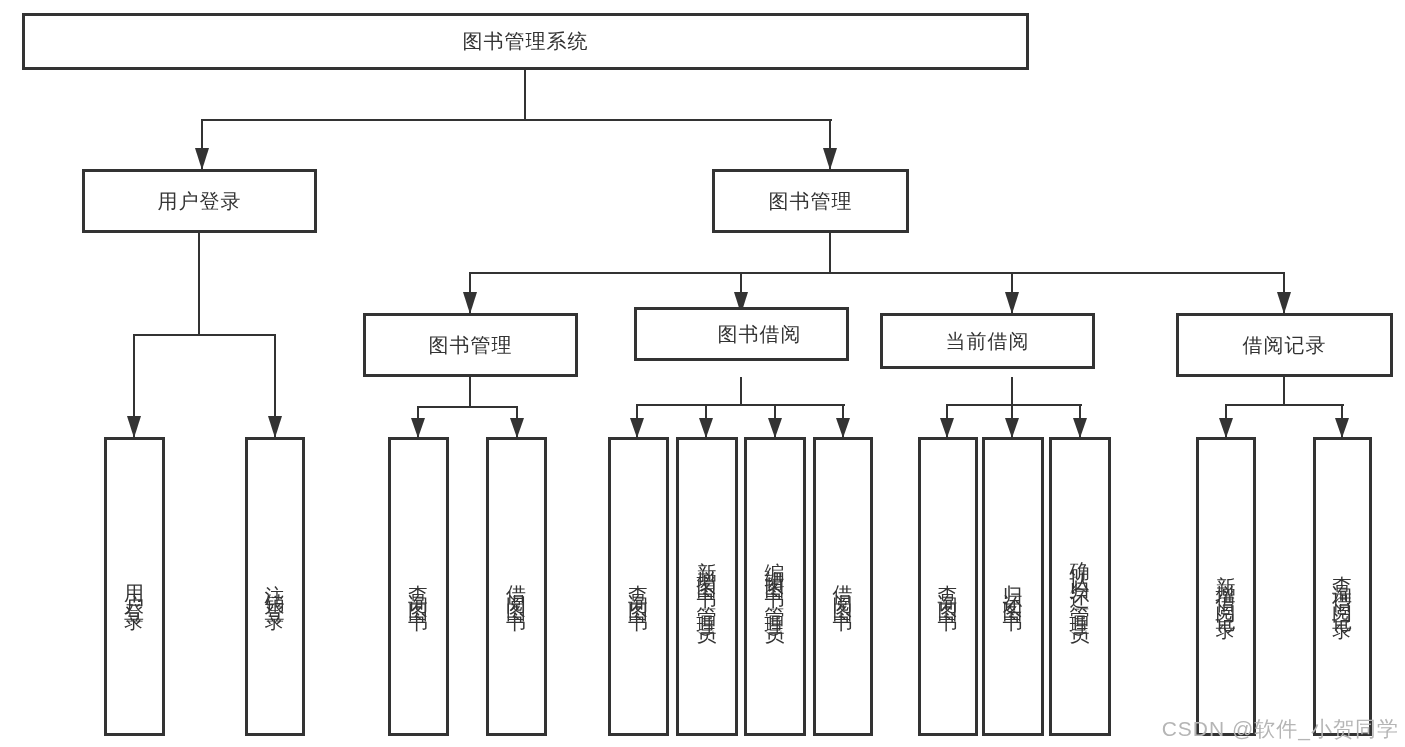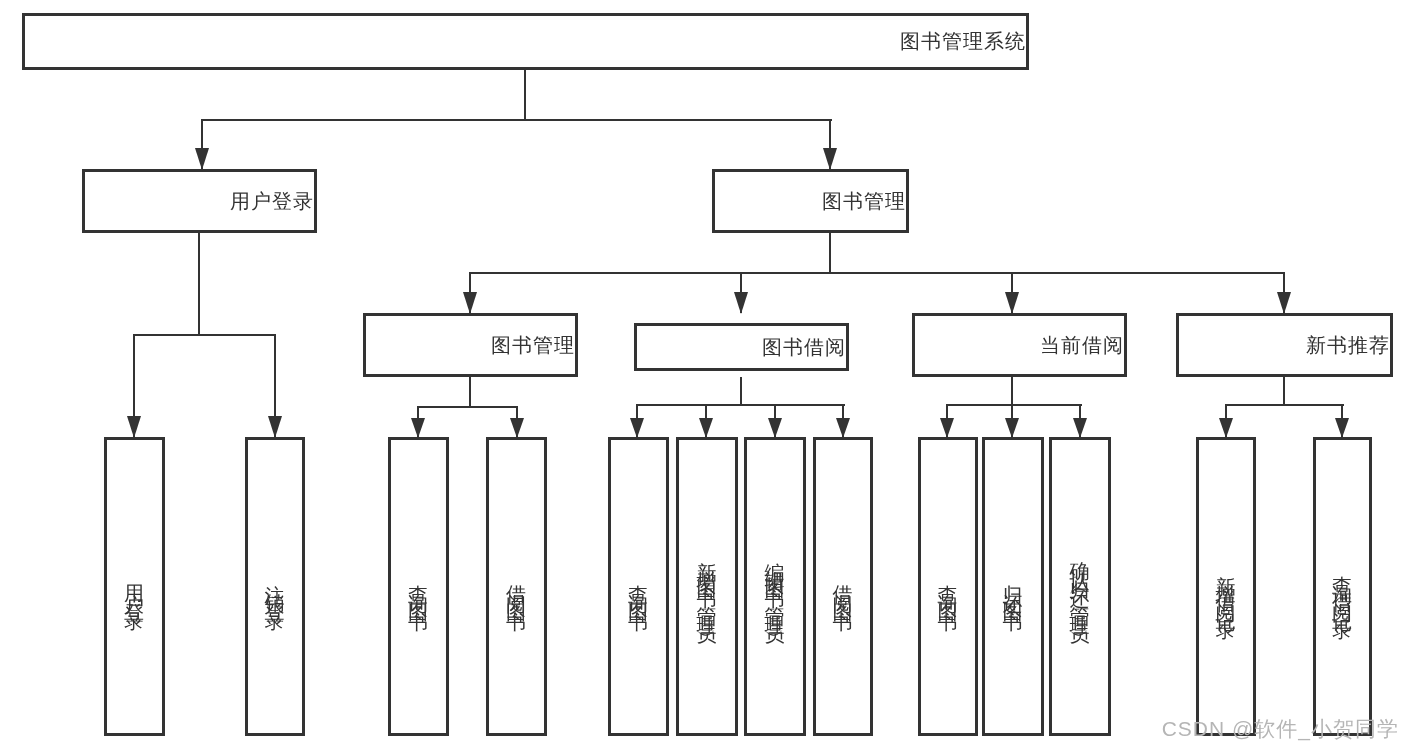--- a/index.html
+++ b/index.html
@@ -17,21 +17,21 @@
     height: 747px;
     background: var(--background);
     overflow: hidden;
   }
   .hbox {
     position: absolute;
     border: 3px solid var(--line);
     background: var(--background);
     display: flex;
     align-items: center;
-    justify-content: flex-end;
+    justify-content: center;
     font-size: 20px;
     letter-spacing: 1px;
     color: var(--text);
   }
   .leaf {
     position: absolute;
     top: 437px;
     height: 299px;
     border: 3px solid var(--line);
     background: var(--background);
@@ -109,28 +109,28 @@
   <div class="line" style="left:829px; top:233px; width:2px; height:41px;"></div>
   <div class="line" style="left:469px; top:272px; width:816px; height:2px;"></div>
   <div class="arrow" style="left:469px; top:274px; height:39px;"></div>
   <div class="arrow" style="left:740px; top:274px; height:39px;"></div>
   <div class="arrow" style="left:1011px; top:274px; height:39px;"></div>
   <div class="arrow" style="left:1283px; top:274px; height:39px;"></div>
 
   <div class="hbox" style="left:363px; top:313px; width:215px; height:64px;">
     <span>图书管理</span>
   </div>
-  <div class="hbox" style="left:634px; top:323px; width:215px; height:48px;padding-left:36px;">
+  <div class="hbox" style="left:634px; top:307px; width:215px; height:54px;padding-left:36px;">
     <span>图书借阅</span>
   </div>
-  <div class="hbox" style="left:912px; top:313px; width:215px; height:64px;">
+  <div class="hbox" style="left:880px; top:313px; width:215px; height:56px;">
     <span>当前借阅</span>
   </div>
   <div class="hbox" style="left:1176px; top:313px; width:217px; height:64px;">
-    <span>新书推荐</span>
+    <span>借阅记录</span>
   </div>
 
   <div class="line" style="left:469px; top:377px; width:2px; height:31px;"></div>
   <div class="line" style="left:417px; top:406px; width:101px; height:2px;"></div>
   <div class="arrow short" style="left:417px; top:408px; height:29px;"></div>
   <div class="arrow short" style="left:516px; top:408px; height:29px;"></div>
 
   <div class="line" style="left:740px; top:377px; width:2px; height:29px;"></div>
   <div class="line" style="left:636px; top:404px; width:209px; height:2px;"></div>
   <div class="arrow short" style="left:636px; top:406px; height:31px;"></div>

